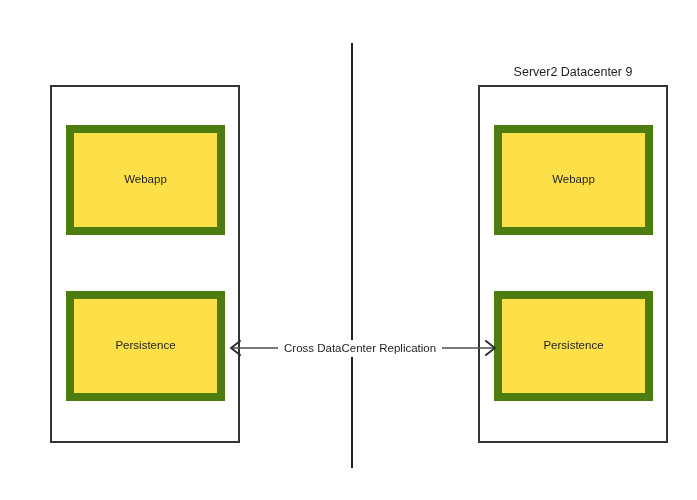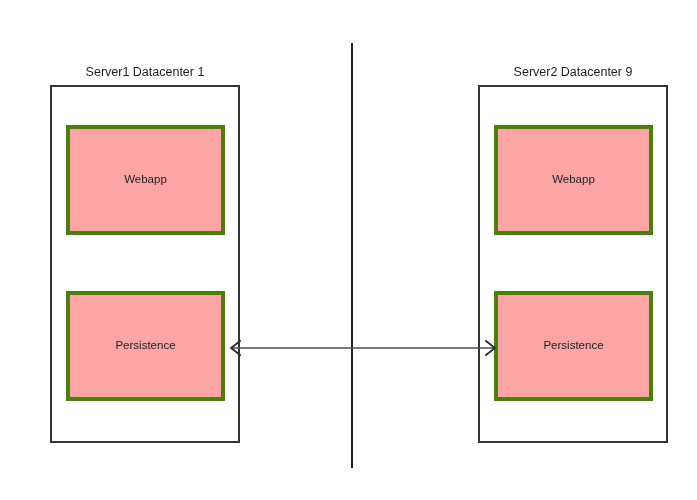--- a/index.html
+++ b/index.html
@@ -38,22 +38,22 @@
     white-space: nowrap;
     line-height: 1;
   }
   #server-title-left  { left: 50px;  top: 66px; width: 190px; }
   #server-title-right { left: 478px; top: 66px; width: 190px; }
 
   
   .component-box {
     position: absolute;
     box-sizing: border-box;
-    border: 4px solid #4d7c0f;
-    background: #fca5a5;
+    border: 8px solid #4d7c0f;
+    background: #fde047;
     display: flex;
     align-items: center;
     justify-content: center;
     text-align: center;
   }
   .component-label {
     font-size: 11.5px;
     color: #1f1f1f;
     white-space: nowrap;
     line-height: 1;
@@ -93,21 +93,20 @@
     font-size: 11.5px;
     color: #1f1f1f;
     white-space: nowrap;
   }
 </style>
 </head>
 <body>
 
 <div id="canvas">
 
-  <div id="server-title-left" class="server-title">Server1 Datacenter 1</div>
 
   <div id="server-box-left" class="server-box"></div>
 
   <div id="webapp-box-left" class="component-box">
     <span class="component-label">Webapp</span>
   </div>
 
   <div id="persistence-box-left" class="component-box">
     <span class="component-label">Persistence</span>
   </div>
@@ -125,14 +124,15 @@
   </div>
 
   <div id="divider-line"></div>
 
   <svg id="replication-arrow" viewBox="0 0 282 36">
     <line x1="10" y1="18" x2="272" y2="18" stroke="#4d4d4d" stroke-width="1.6"></line>
     <polyline points="18,11 9,18 18,25" fill="none" stroke="#2b2b2b" stroke-width="1.8" stroke-linecap="square" stroke-linejoin="miter"></polyline>
     <polyline points="264,11 273,18 264,25" fill="none" stroke="#2b2b2b" stroke-width="1.8" stroke-linecap="square" stroke-linejoin="miter"></polyline>
   </svg>
 
+  <div id="replication-label">Cross DataCenter Replication</div>
 
 </div>
 
 </body></html>

